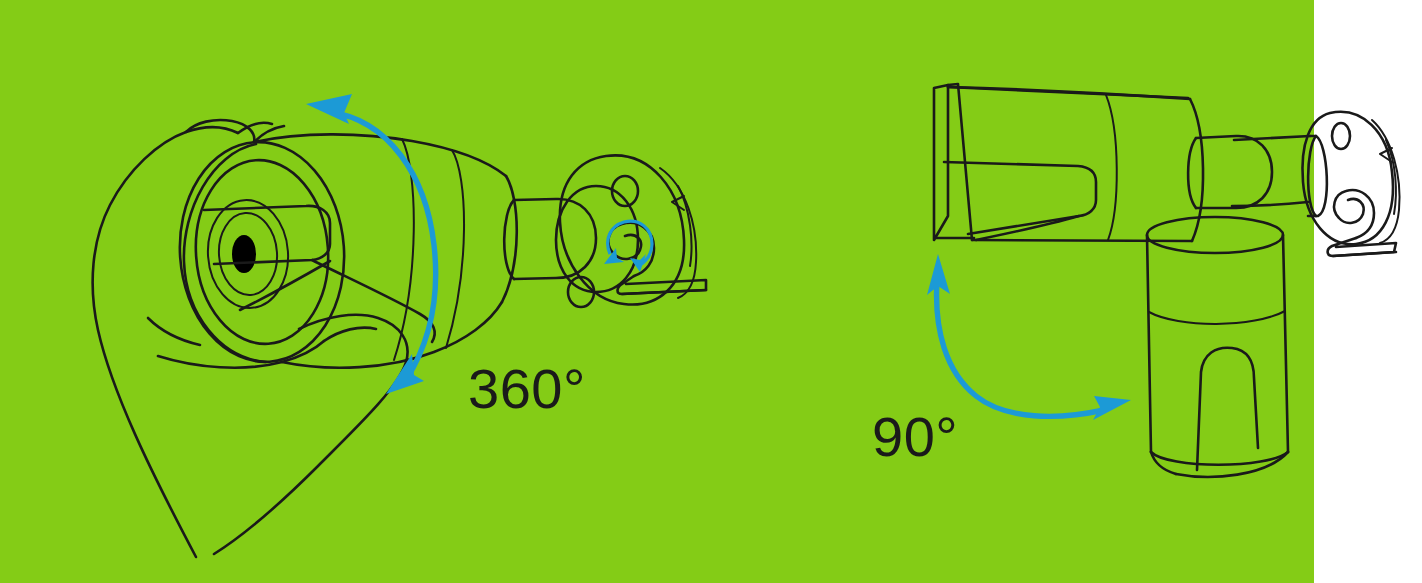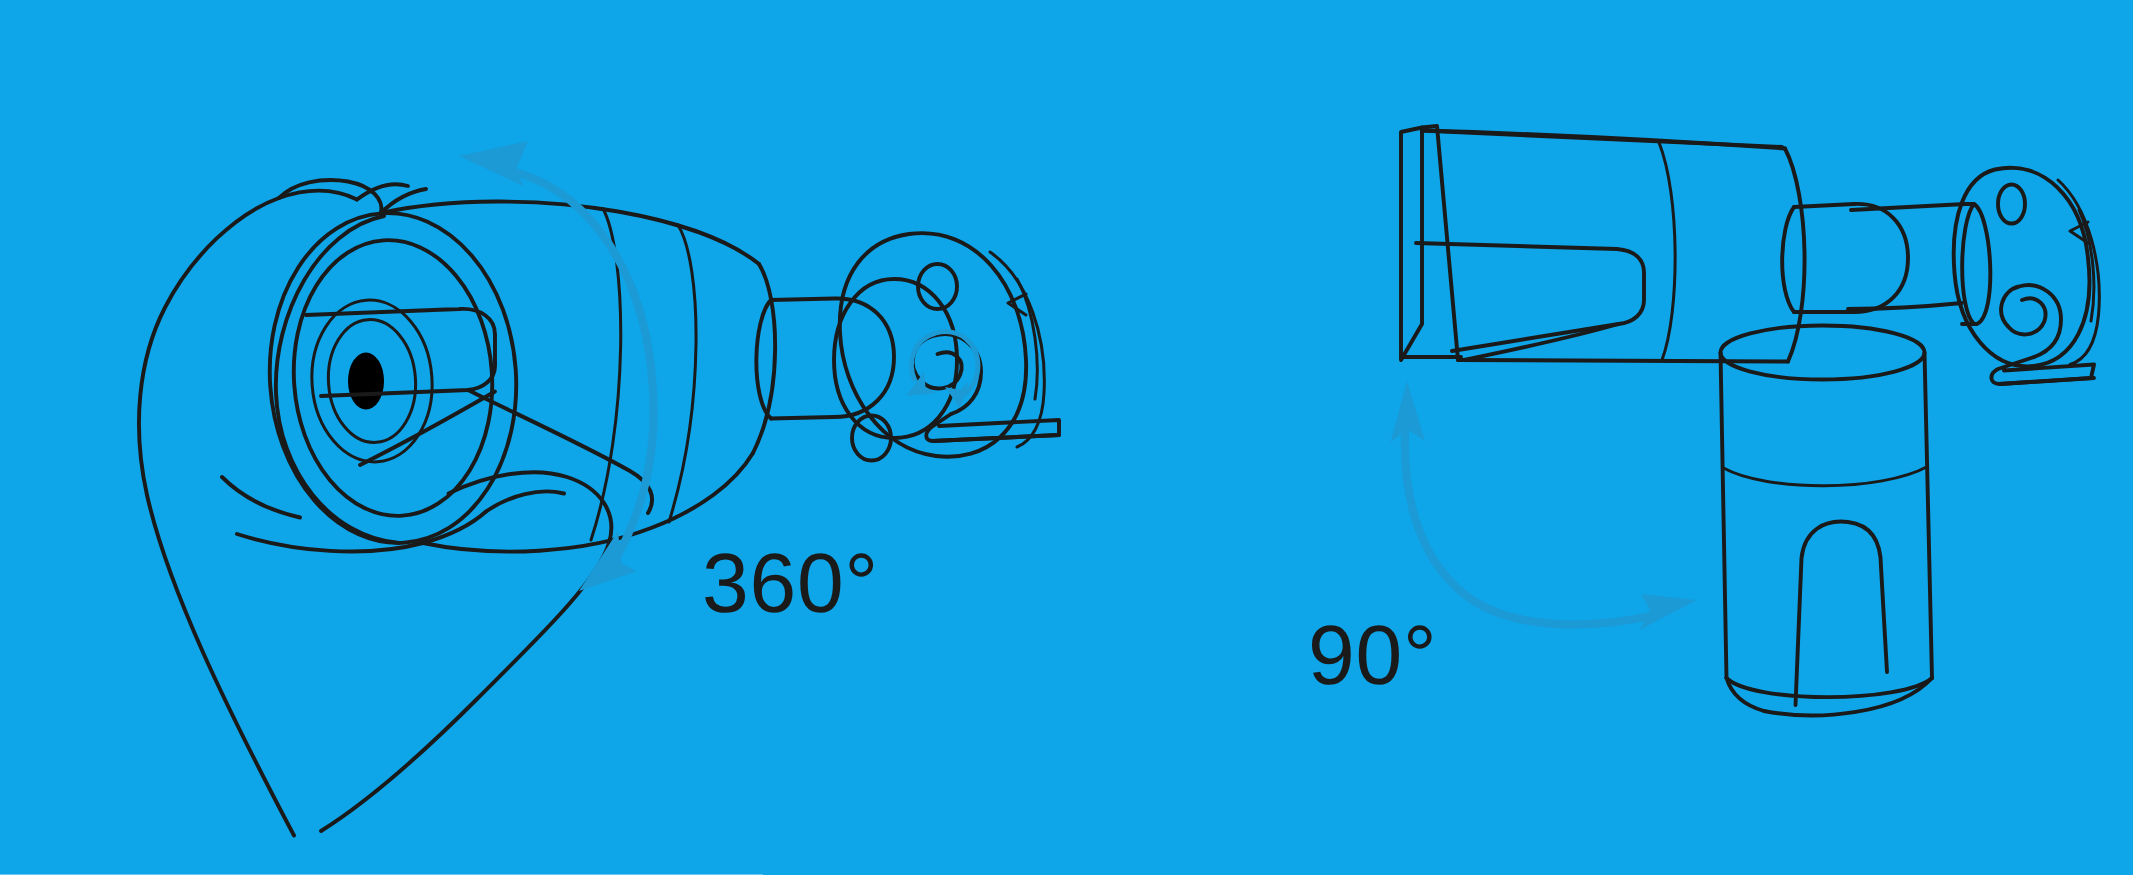--- a/index.html
+++ b/index.html
@@ -10,23 +10,24 @@
   }
   body {
     width: 1422px;
     height: 583px;
     font-family: "Liberation Sans", sans-serif;
     overflow: hidden;
     position: relative;
   }
   #stage {
     position: relative;
-    width: 1422px;
+    width: 1282px;
     height: 583px;
-    background: #0ea5e9;
+    background: #84cc16;
+    padding-left: 32px;
   }
   #stage > svg {
     position: absolute;
     top: 0;
     left: 0;
     width: 1422px;
     height: 583px;
   }
   .ink {
     fill: none;

